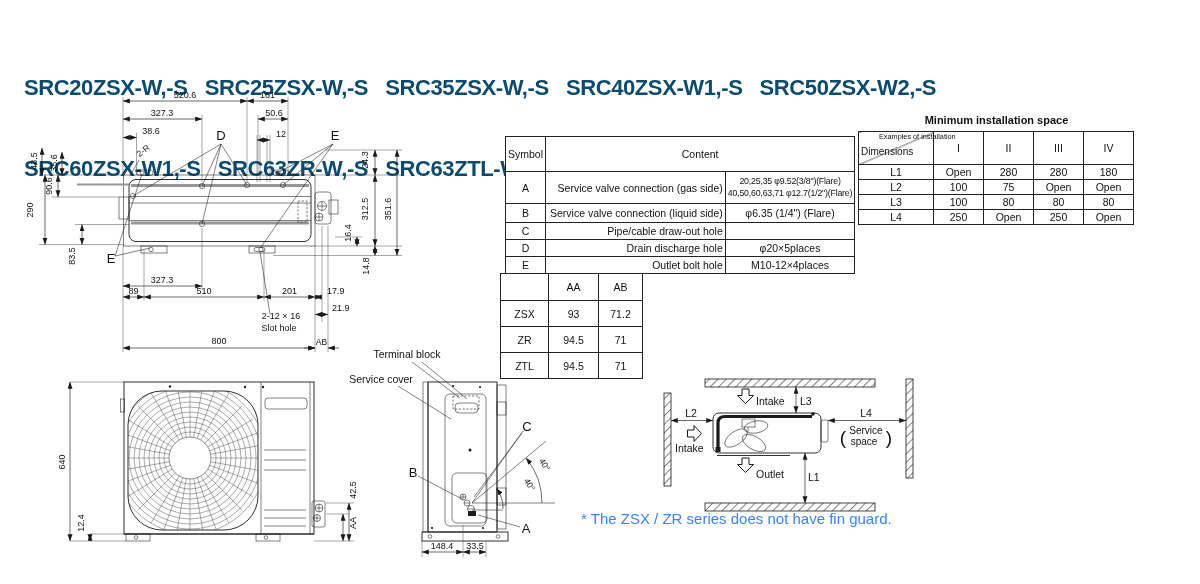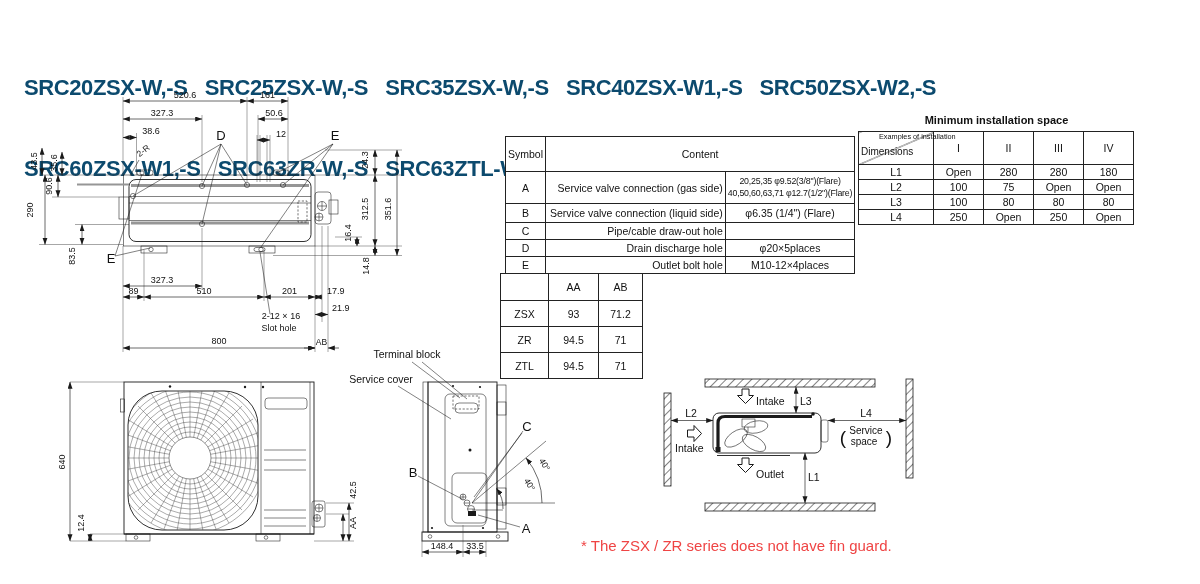--- a/index.html
+++ b/index.html
@@ -24,21 +24,21 @@
   #mins-table{left:858px;top:131px;font-size:10.5px;}
   #mins-table tr{height:15px;}
   #mins-table tr.hrow{height:33px;}
   #mins-table th.corner{position:relative;width:74px;padding:0;
      background:linear-gradient(to bottom right,transparent calc(50% - 0.6px),#222 50%,transparent calc(50% + 0.6px));}
   .ctop{position:absolute;top:1px;right:2px;width:52px;font-size:7.3px;line-height:1.15;text-align:center;}
   .cbot{position:absolute;bottom:7px;left:2px;font-size:10px;}
   #ab-table{left:500px;top:273px;font-size:10.5px;}
   #ab-table tr{height:26px;}
   #ab-table tr.hrow{height:27px;}
-  #footnote{left:581px;top:537px;font-size:15px;color:#ef4444;}
+  #footnote{left:581px;top:510px;font-size:15px;color:#3b82f6;}
   
   svg{position:absolute;overflow:visible;}
   svg text{font-family:"Liberation Sans",sans-serif;fill:#111;font-size:9px;}
   .tm{text-anchor:middle;}
   .big{font-size:13px;}
   .sm{font-size:8.5px;}
   .lab{font-size:10.5px;}
   .pn{font-size:19px;}
   .ln{stroke:#1a1a1a;stroke-width:0.9;fill:none;}
   .ln2{stroke:#1a1a1a;stroke-width:0.55;fill:none;}

